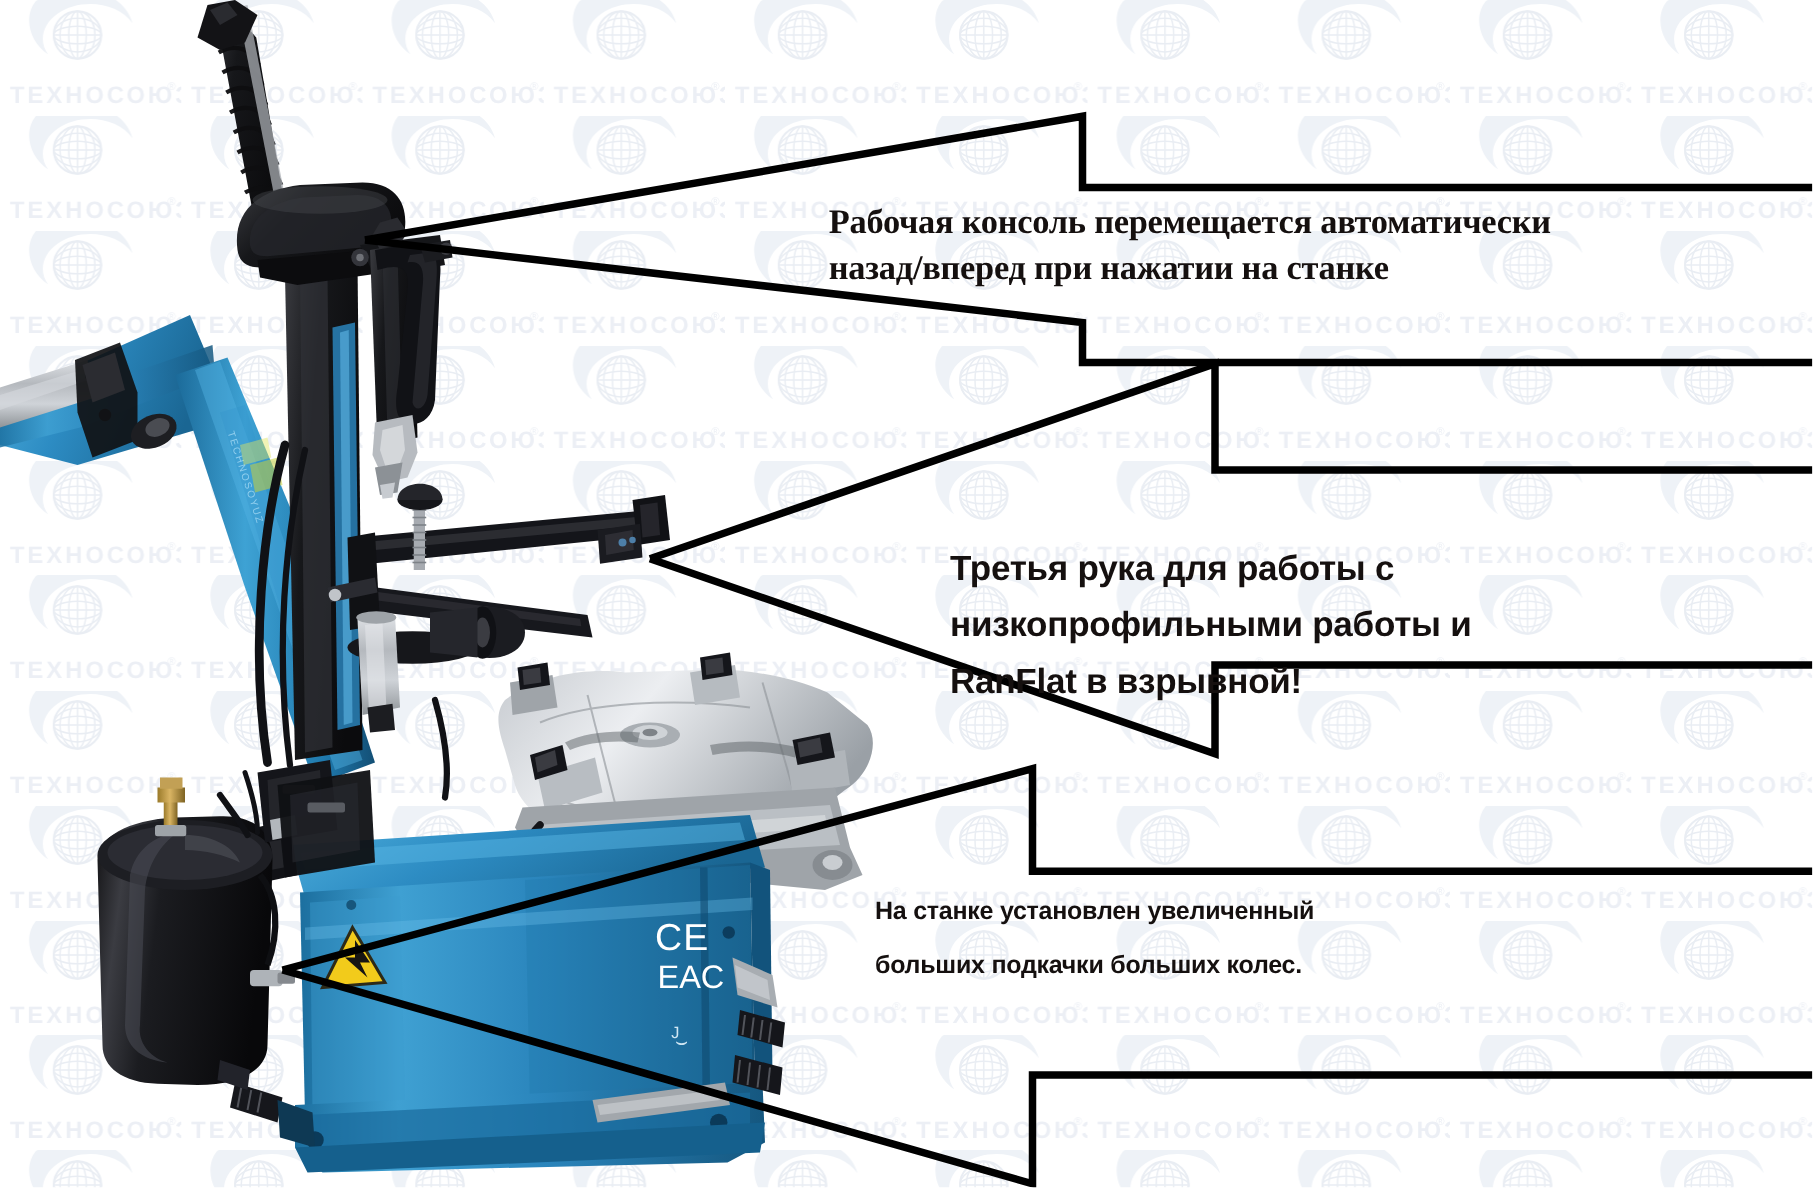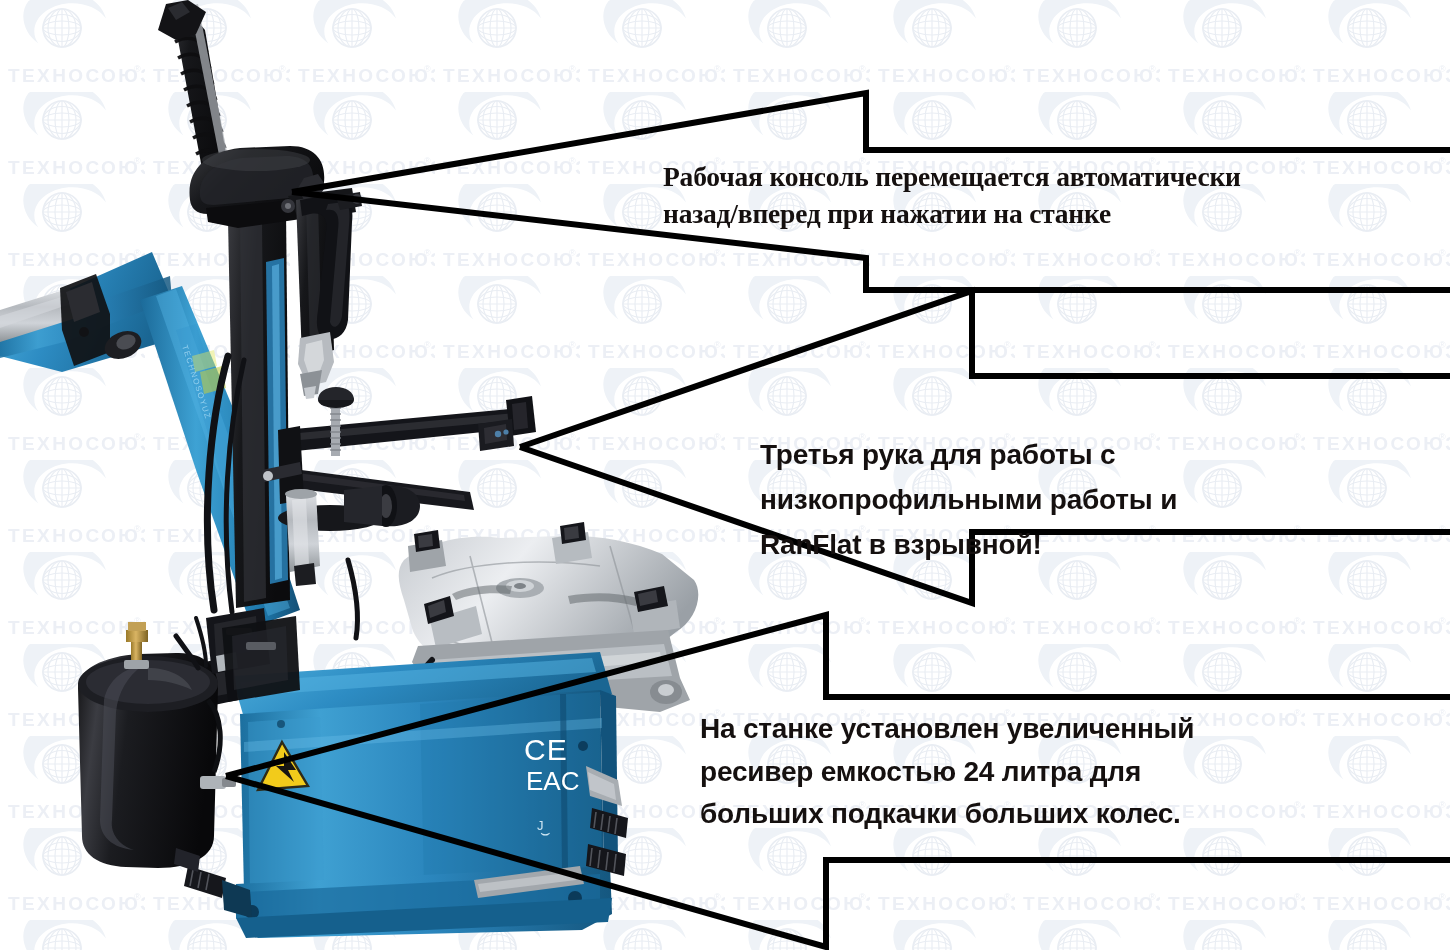--- a/index.html
+++ b/index.html
@@ -18,21 +18,21 @@
 
   
   #callouts { position:absolute; inset:0; z-index:4; }
   #callouts svg { position:absolute; left:0; top:0; width:1450px; height:950px; }
 
   .co-text { position:absolute; z-index:5; color:#15100f; font-weight:bold;
              font-family:"Liberation Sans", sans-serif; letter-spacing:-0.2px; }
 
   #co1-text { left:663px; top:158px; width:775px; font-size:27.5px; line-height:37px;font-family:Liberation Serif, serif; }
   #co2-text { left:760px; top:392px; width:640px; font-size:28px; line-height:45px;margin-top:40px; }
-  #co3-text { left:700px; top:708px; width:655px; font-size:28px; line-height:42.5px; }
+  #co3-text { left:700px; top:708px; width:655px; font-size:20px; line-height:42.5px; }
 
   .co-line { display:block; white-space:nowrap; }
 </style>
 </head>
 <body>
 
 <div id="stage">
 
   <div id="watermark">
     <svg viewBox="0 0 1450 950" xmlns="http://www.w3.org/2000/svg">
@@ -457,17 +457,16 @@
   </div>
 
   <div class="co-text" id="co2-text">
     <span class="co-line">Третья рука для работы с</span>
     <span class="co-line">низкопрофильными работы и</span>
     <span class="co-line">RanFlat в взрывной!</span>
   </div>
 
   <div class="co-text" id="co3-text">
     <span class="co-line">На станке установлен увеличенный</span>
-    <span class="co-line">ресивер емкостью 24 литра для</span>
     <span class="co-line">больших подкачки больших колес.</span>
   </div>
 
 </div>
 
 </body></html>

